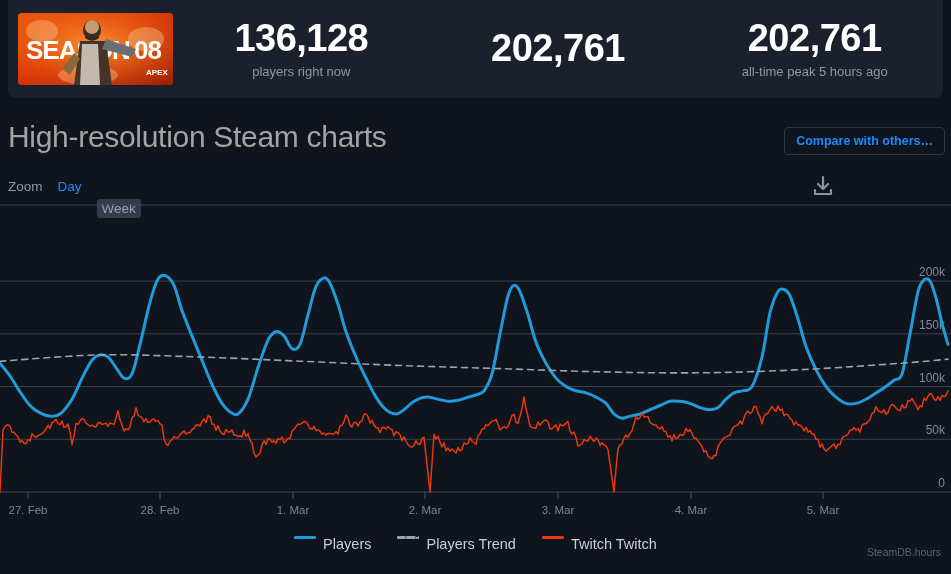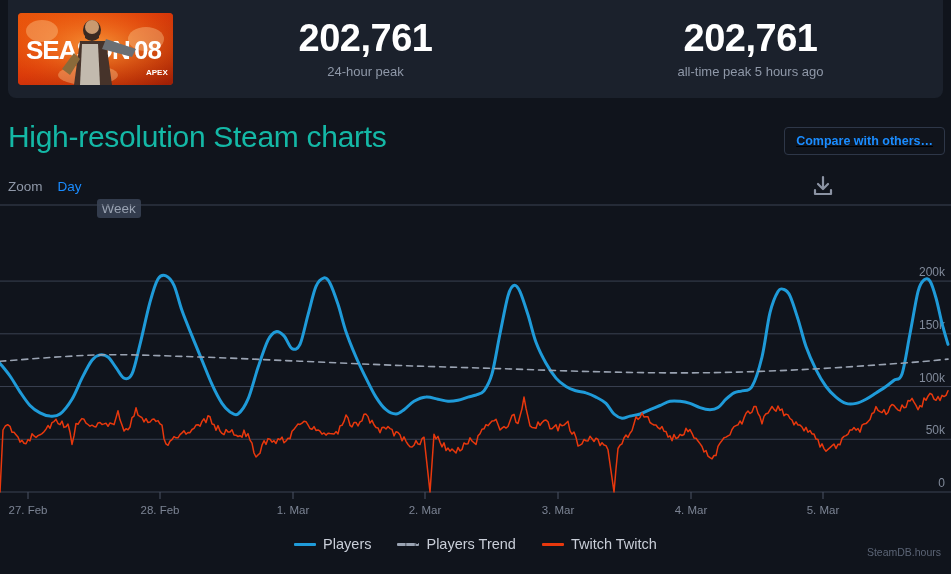--- a/index.html
+++ b/index.html
@@ -33,24 +33,24 @@
     letter-spacing: -0.5px; line-height: 1.05;
   }
   .stat-label { font-size: 13px; color: #8f98a8; margin-top: 6px; }
 
   
   .title-row {
     position: absolute; left: 0; top: 120px; width: 951px; height: 48px;
   }
   .page-title {
     position: absolute; left: 8px; top: 0;
-    font-size: 30px; color: #14b8a6; font-weight: normal;
+    font-size: 30px; color: #a3a3a3; font-weight: normal;
     letter-spacing: -0.3px;
   }
-  .btns { position: absolute; right: 6px; top: 7px; display: flex; gap: 7px; text-decoration: underline; }
+  .btns { position: absolute; right: 6px; top: 7px; display: flex; gap: 7px; }
   .btn {
     border: 1px solid #2e3748; border-radius: 4px;
     background: transparent; color: #1a8cff;
     font-size: 12.5px; font-weight: bold;
     padding: 6px 11px; cursor: pointer; white-space: nowrap;
     font-family: "Liberation Sans", sans-serif;
   }
 
   
   .zoom-row {
@@ -71,21 +71,21 @@
   
   .chart-wrap {
     position: absolute; left: 0; top: 200px; width: 951px; height: 330px;
   }
   .chart-wrap svg { display: block; }
 
   .legend {
     position: absolute; left: 0; top: 536px; width: 951px;
     display: flex; justify-content: center; align-items: center; gap: 26px;
   }
-  .leg-item { display: flex; align-items: center; gap: 7px; cursor: pointer; }
+  .leg-item { display: flex; align-items: flex-start; gap: 7px; cursor: pointer; }
   .leg-swatch { width: 22px; height: 3px; border-radius: 1px; }
   .leg-swatch.dashed {
     height: 0; border-top: 3px dashed #9aa3b2; background: none; width: 22px;
   }
   .leg-text { font-size: 14.5px; color: #c9ced8; }
   .watermark {
     position: absolute; right: 10px; top: 546px;
     font-size: 10.5px; color: #5b6475;
   }
   .tick-text { font-size: 11.5px; fill: #7c8494; }
@@ -129,24 +129,27 @@
             <path d="M88 26 L118 36 L114 44 L84 36 Z" fill="#6b6f74"></path>
             <path d="M56 40 L44 56 L52 62 L62 46 Z" fill="#8a6a3a"></path>
             <circle cx="74" cy="14" r="7" fill="#c99a70"></circle>
             <path d="M67 19 Q74 28 81 19 L81 25 Q74 31 67 25 Z" fill="#3a2a22"></path>
           </g>
           <text x="128" y="62" font-family="Liberation Sans, sans-serif" font-size="8" font-weight="bold" fill="#ffffff">APEX</text>
         </svg>
       </div>
     </div>
 
+    <div class="stat">
+      <div class="stat-num">136,128</div>
+      <div class="stat-label">players right now</div>
+    </div>
 
     <div class="stat">
       <div class="stat-num">202,761</div>
-      <div class="stat-label">24-hour peak</div>
     </div>
 
     <div class="stat">
       <div class="stat-num">202,761</div>
       <div class="stat-label">all-time peak 5 hours ago</div>
     </div>
   </div>
 
   <div class="title-row">
     <h1 class="page-title">High-resolution Steam charts</h1>

